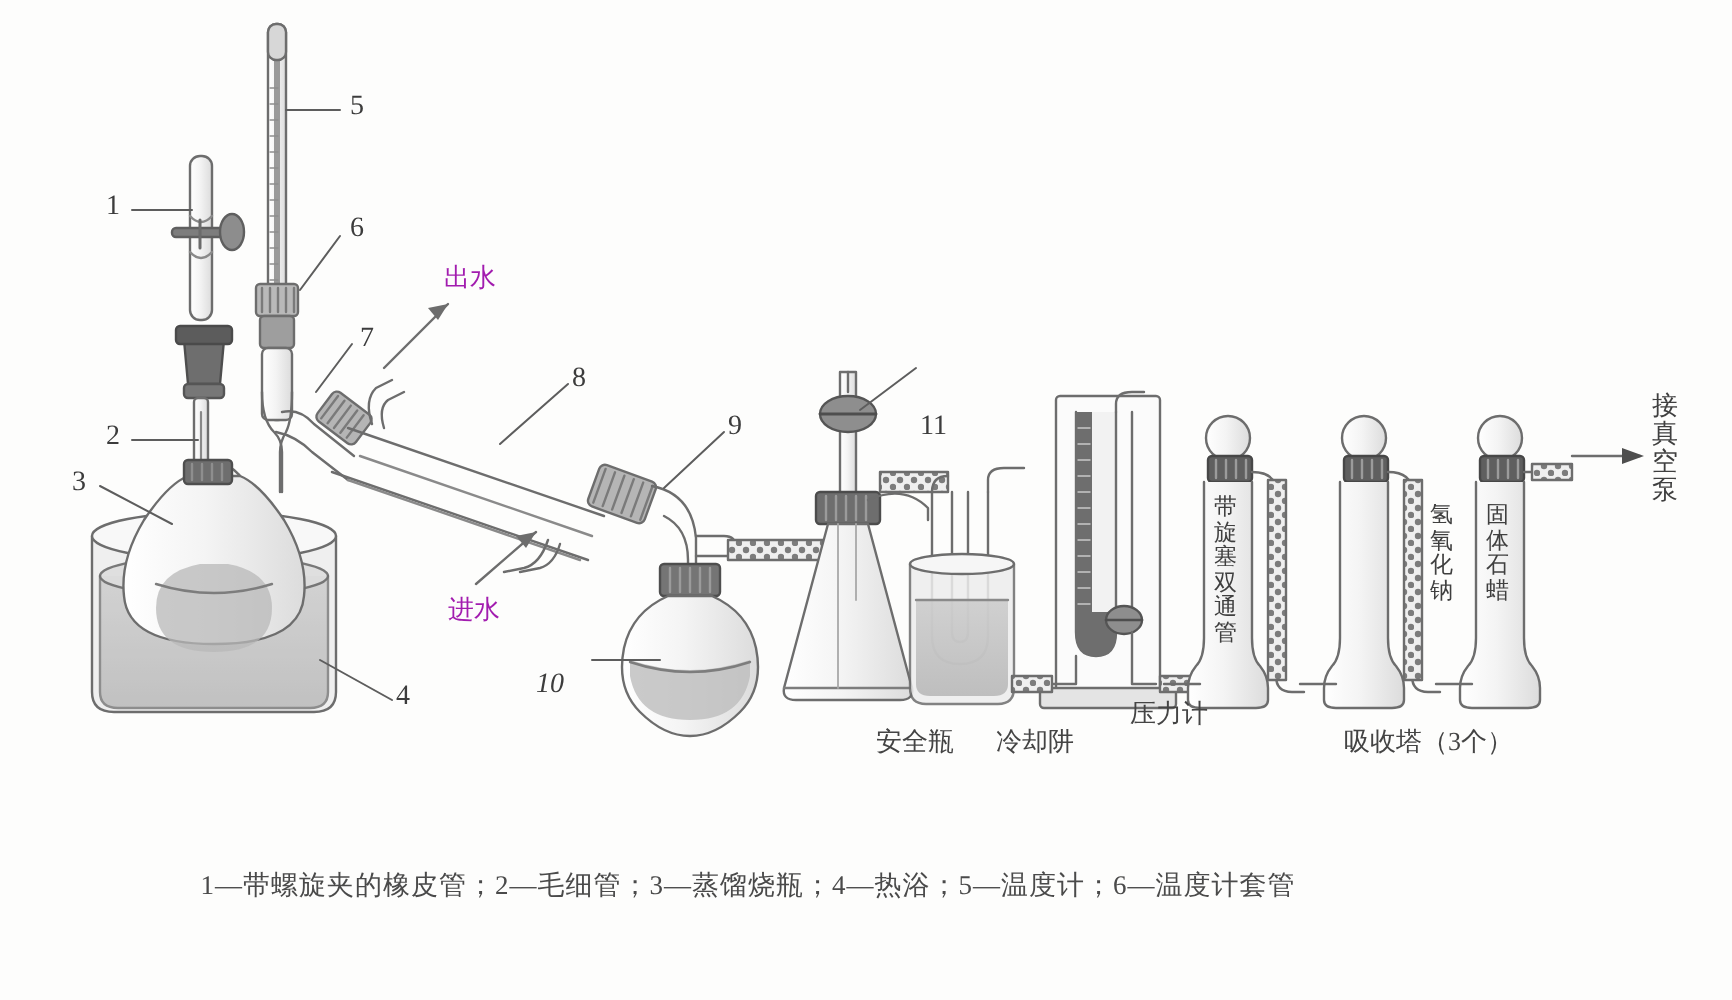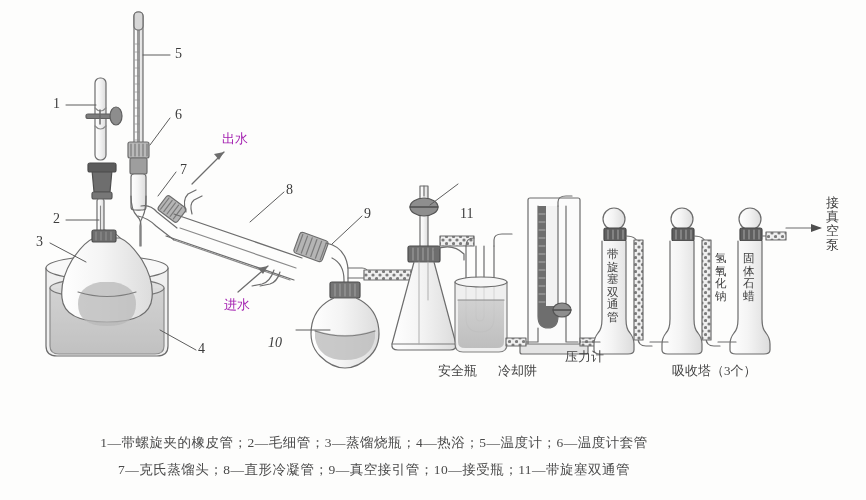--- a/index.html
+++ b/index.html
@@ -390,15 +390,14 @@
   <div class="vlbl" style="left:607px;top:248px;">带旋塞双通管</div>
   <div class="vlbl" style="left:675px;top:252px;margin-left:40px;">氢氧化钠</div>
   <div class="vlbl" style="left:743px;top:252px;">固体石蜡</div>
 
   <div class="botlbl" style="left:398px;top:362px;">安全瓶</div>
   <div class="botlbl" style="left:458px;top:362px;text-align:right;">冷却阱</div>
   <div class="botlbl" style="left:525px;top:348px;">压力计</div>
   <div class="botlbl" style="left:632px;top:362px;">吸收塔（3个）</div>
 
   <div class="cap" id="cap1">1—带螺旋夹的橡皮管；2—毛细管；3—蒸馏烧瓶；4—热浴；5—温度计；6—温度计套管</div>
-  <div class="cap" id="cap2">7—克氏蒸馏头；8—直形冷凝管；9—真空接引管；10—接受瓶；11—带旋塞双通管</div>
 
 </div>
 
 </body></html>

